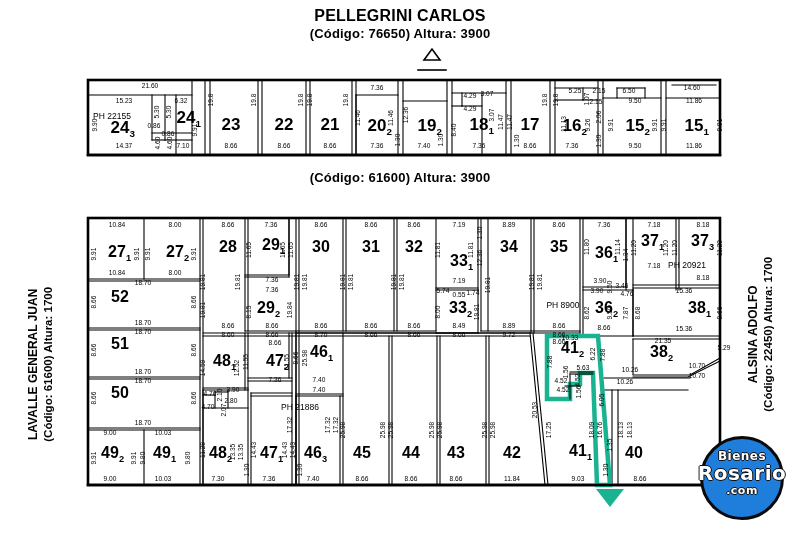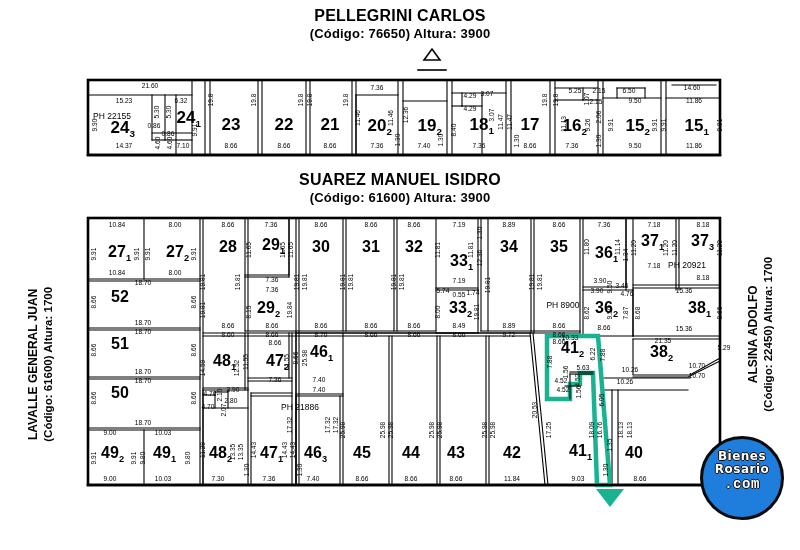--- a/index.html
+++ b/index.html
@@ -47,37 +47,36 @@
     box-sizing:border-box;
   }
   .logo .txt{
     position:absolute;left:0;top:18px;width:92px;
     text-align:center;color:#fff;
     font-family:"DejaVu Sans", sans-serif;
     font-weight:bold;
     text-shadow:-1px 0 #111,0 -1px #111,1px 0 #111,0 1px #111;
   }
   .logo .t1{font-size:12px;letter-spacing:.5px;line-height:1.05;}
-  .logo .t2{font-size:12px;letter-spacing:.5px;line-height:1.05;}
-  .logo .t3{font-size:14px;letter-spacing:.5px;line-height:1.35;font-family:Liberation Mono, monospace;}
+  .logo .t2{font-size:20px;letter-spacing:.5px;line-height:1.05;}
+  .logo .t3{font-size:11px;letter-spacing:.5px;line-height:1.35;}
 
   
 </style>
 </head>
 <body>
 
 <div id="stage">
 
   <div class="street-title" style="left:240px;top:6px;width:320px;">
     <div class="l1">PELLEGRINI CARLOS</div>
     <div class="l2">(Código: 76650) Altura: 3900</div>
   </div>
 
   <div class="street-title" style="left:240px;top:170px;width:320px;">
-    <div class="l1">SUAREZ MANUEL ISIDRO</div>
     <div class="l2">(Código: 61600) Altura: 3900</div>
   </div>
 
 
   <div class="street-side" style="left:-100px;top:350px;width:280px;transform:rotate(-90deg);">
     <div class="l1">LAVALLE GENERAL JUAN</div>
     <div class="l2">(Código: 61600) Altura: 1700</div>
   </div>
 
   <div class="street-side" style="left:620px;top:320px;width:280px;transform:rotate(-90deg);">

